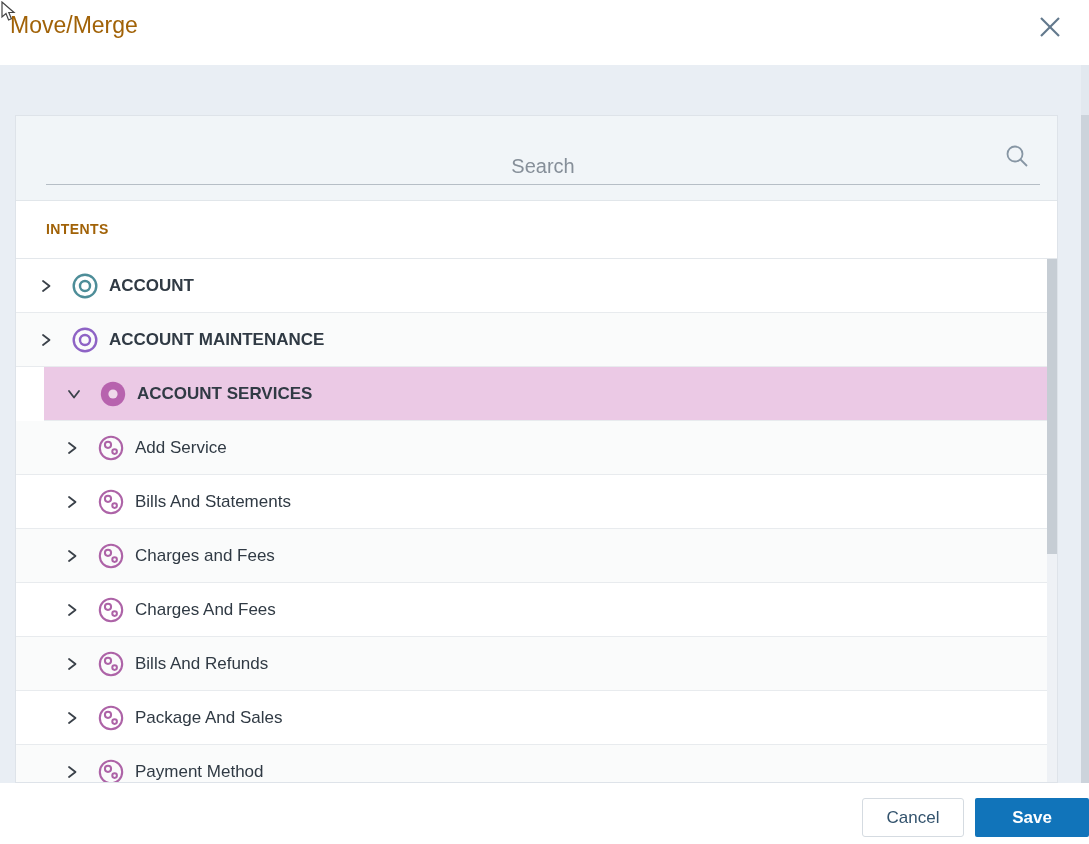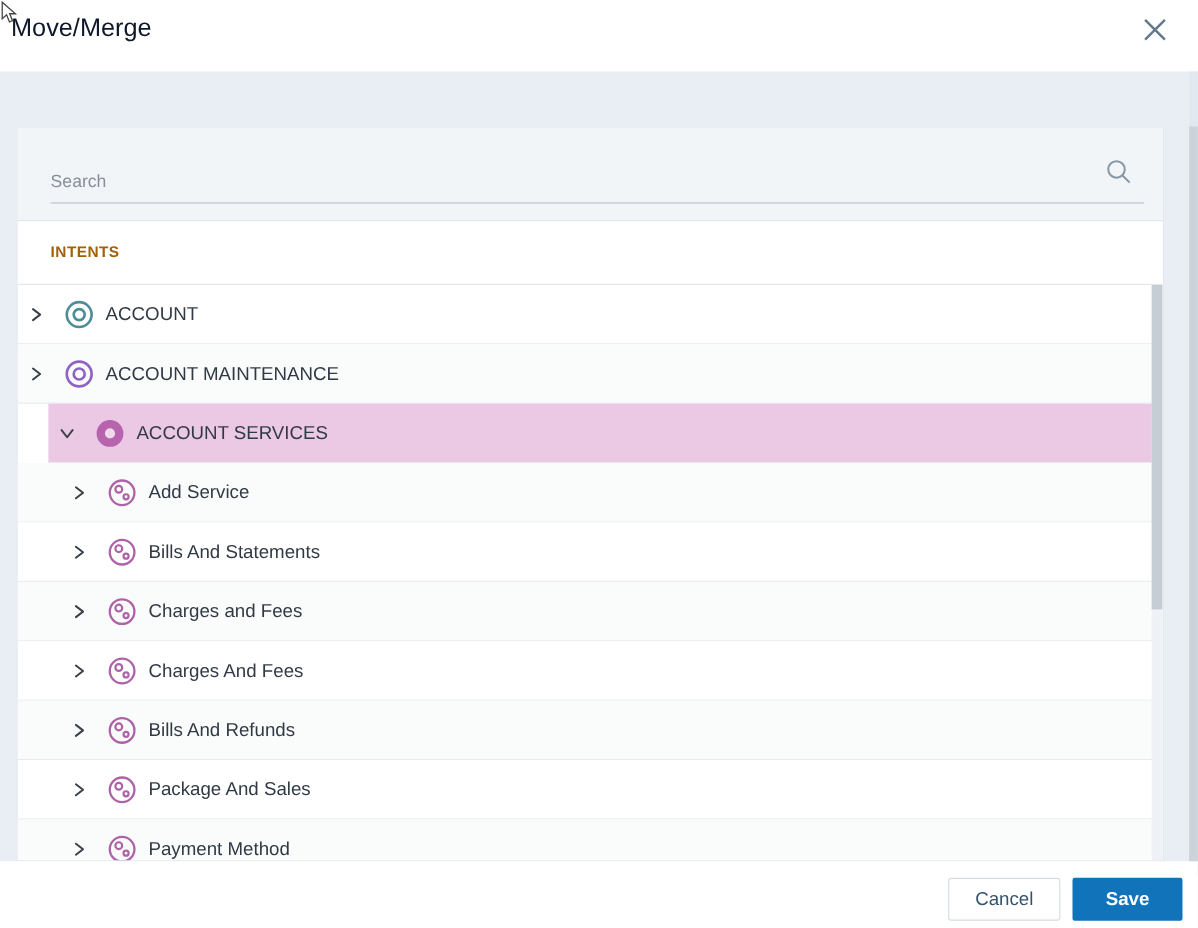--- a/index.html
+++ b/index.html
@@ -2,68 +2,68 @@
 <html><head>
 <meta charset="utf-8">
 <style>
   html,body{margin:0;padding:0;}
   body{
     width:1089px;height:844px;position:relative;overflow:hidden;
     font-family:"Liberation Sans", sans-serif;background:#ffffff;
   }
   
   .hdr{position:absolute;left:0;top:0;width:1089px;height:65px;background:#ffffff;}
-  .hdr-title{position:absolute;left:10px;top:12px;font-size:23px;color:#0f172a;}
+  .hdr-title{position:absolute;left:10px;top:12px;font-size:23px;color:#a16207;}
   .close-btn{position:absolute;left:1038px;top:15px;width:24px;height:24px;cursor:pointer;}
   .cursor{position:absolute;left:1px;top:1px;}
   
   .body-bg{position:absolute;left:0;top:65px;width:1089px;height:718px;background:#e9eef4;}
   
   .win-scroll{position:absolute;left:1081px;top:65px;width:8px;height:779px;background:#e2e8ef;}
   .win-scroll .win-thumb{position:absolute;left:0;top:50px;width:8px;height:680px;background:#ccd3db;}
   
   .panel{position:absolute;left:15px;top:115px;width:1043px;height:668px;background:#ffffff;
          border:1px solid #dee3e9;box-sizing:border-box;overflow:hidden;}
   .search-sec{position:relative;height:85px;background:#f1f5f8;border-bottom:1px solid #e1e6ea;box-sizing:border-box;}
   .search-input{
     position:absolute;left:30px;top:32px;width:994px;height:36px;
     background:transparent;border:none;border-bottom:1px solid #b6bec6;outline:none;
-    font-family:"Liberation Sans", sans-serif;font-size:16px;color:#1d4ed8;padding:0;
+    font-family:"Liberation Sans", sans-serif;font-size:20px;color:#1d4ed8;padding:0;text-align:center;
   }
   .search-input::placeholder{color:#868f99;opacity:1;}
   .search-icon{position:absolute;left:988px;top:27px;width:26px;height:26px;}
   .intents-hdr{
     height:58px;line-height:57px;background:#ffffff;border-bottom:1px solid #e3e7eb;
     box-sizing:border-box;padding-left:30px;
     color:#a16207;font-weight:bold;font-size:14px;letter-spacing:.4px;
   }
   
   .tree{position:relative;height:525px;overflow:hidden;}
   .rows{position:absolute;left:0;top:0;width:1033px;}
   .row{
     height:54px;box-sizing:border-box;border-bottom:1px solid #e8ebee;
     display:flex;align-items:center;background:#ffffff;cursor:pointer;
     font-size:17px;color:#303a44;
   }
   .row.alt{background:#fafbfb;}
   .row.selected{background:#ebc9e5;margin-left:28px;}
-  .row.lvl1{padding-left:10px;}
+  .row.lvl1{padding-left:23px;font-weight:bold;}
   .row.lvl2{padding-left:49px;}
   .chev{width:14px;height:14px;margin-right:18px;flex:0 0 auto;display:flex;align-items:center;justify-content:center;}
   .node-icon{width:28px;height:28px;flex:0 0 auto;display:flex;align-items:center;justify-content:center;}
   .row-label{margin-left:10px;white-space:nowrap;}
   
   .list-scroll{position:absolute;left:1031px;top:0;width:10px;height:525px;background:#eef1f5;}
   .list-scroll .thumb{position:absolute;left:0;top:0;width:10px;height:295px;background:#c6cdd4;}
   
   .ftr{position:absolute;left:0;top:783px;width:1089px;height:61px;background:#ffffff;}
   .btn{position:absolute;top:15px;height:39px;box-sizing:border-box;
        font-family:"Liberation Sans", sans-serif;font-size:17px;cursor:pointer;}
   .btn-cancel{left:862px;width:102px;background:#ffffff;border:1px solid #d5dbe1;border-radius:3px;color:#33536d;}
-  .btn-save{left:975px;width:100px;background:#1174ba;border:none;border-radius:2px;color:#ffffff;font-weight:bold;}
+  .btn-save{left:975px;width:114px;background:#1174ba;border:none;border-radius:2px;color:#ffffff;font-weight:bold;}
 </style>
 </head>
 <body>
 
 <div class="hdr">
   <div class="hdr-title">Move/Merge</div>
   <div class="close-btn">
     <svg width="24" height="24" viewBox="0 0 24 24">
       <line x1="3" y1="3" x2="21" y2="21" stroke="#62788c" stroke-width="2.2"></line>
       <line x1="21" y1="3" x2="3" y2="21" stroke="#62788c" stroke-width="2.2"></line>

